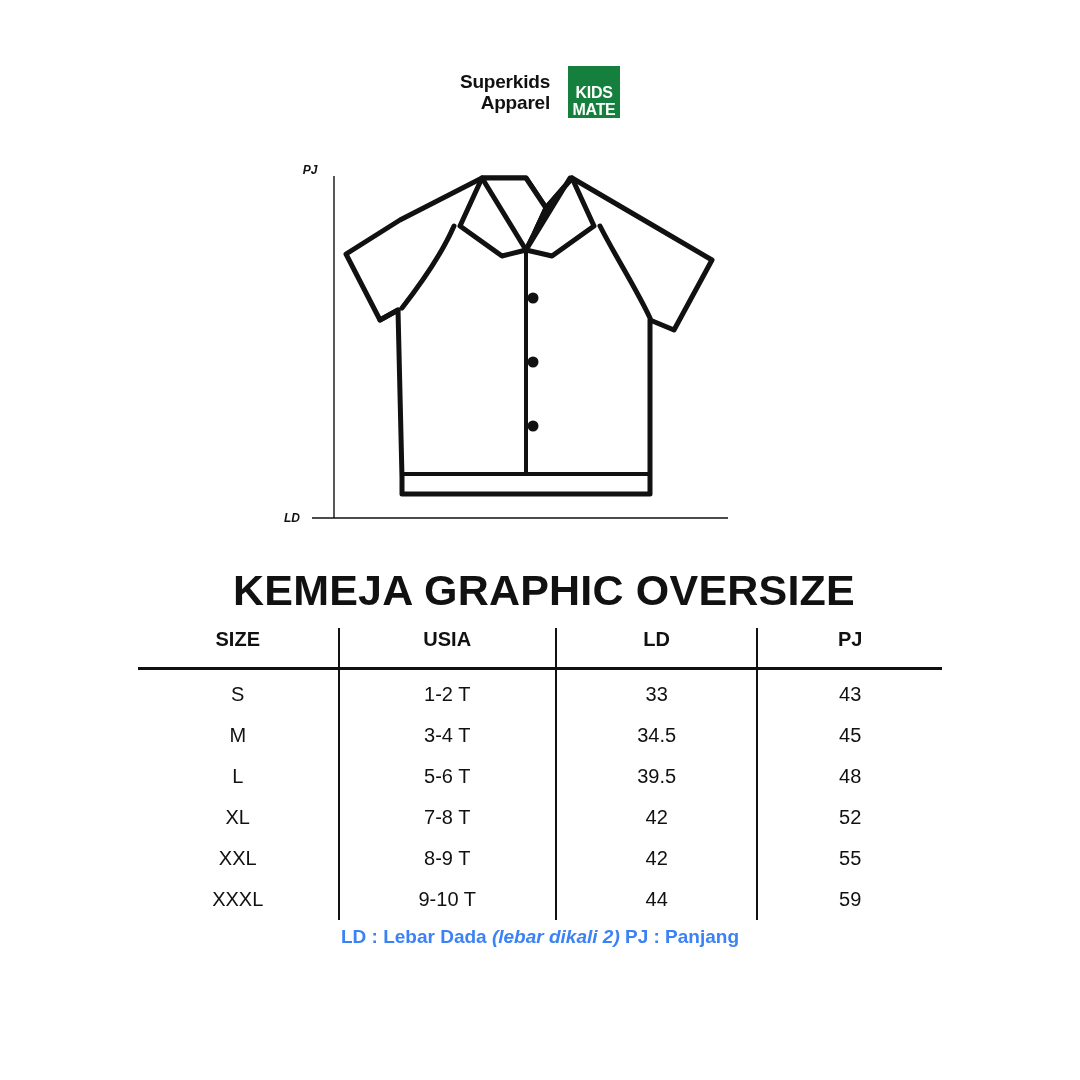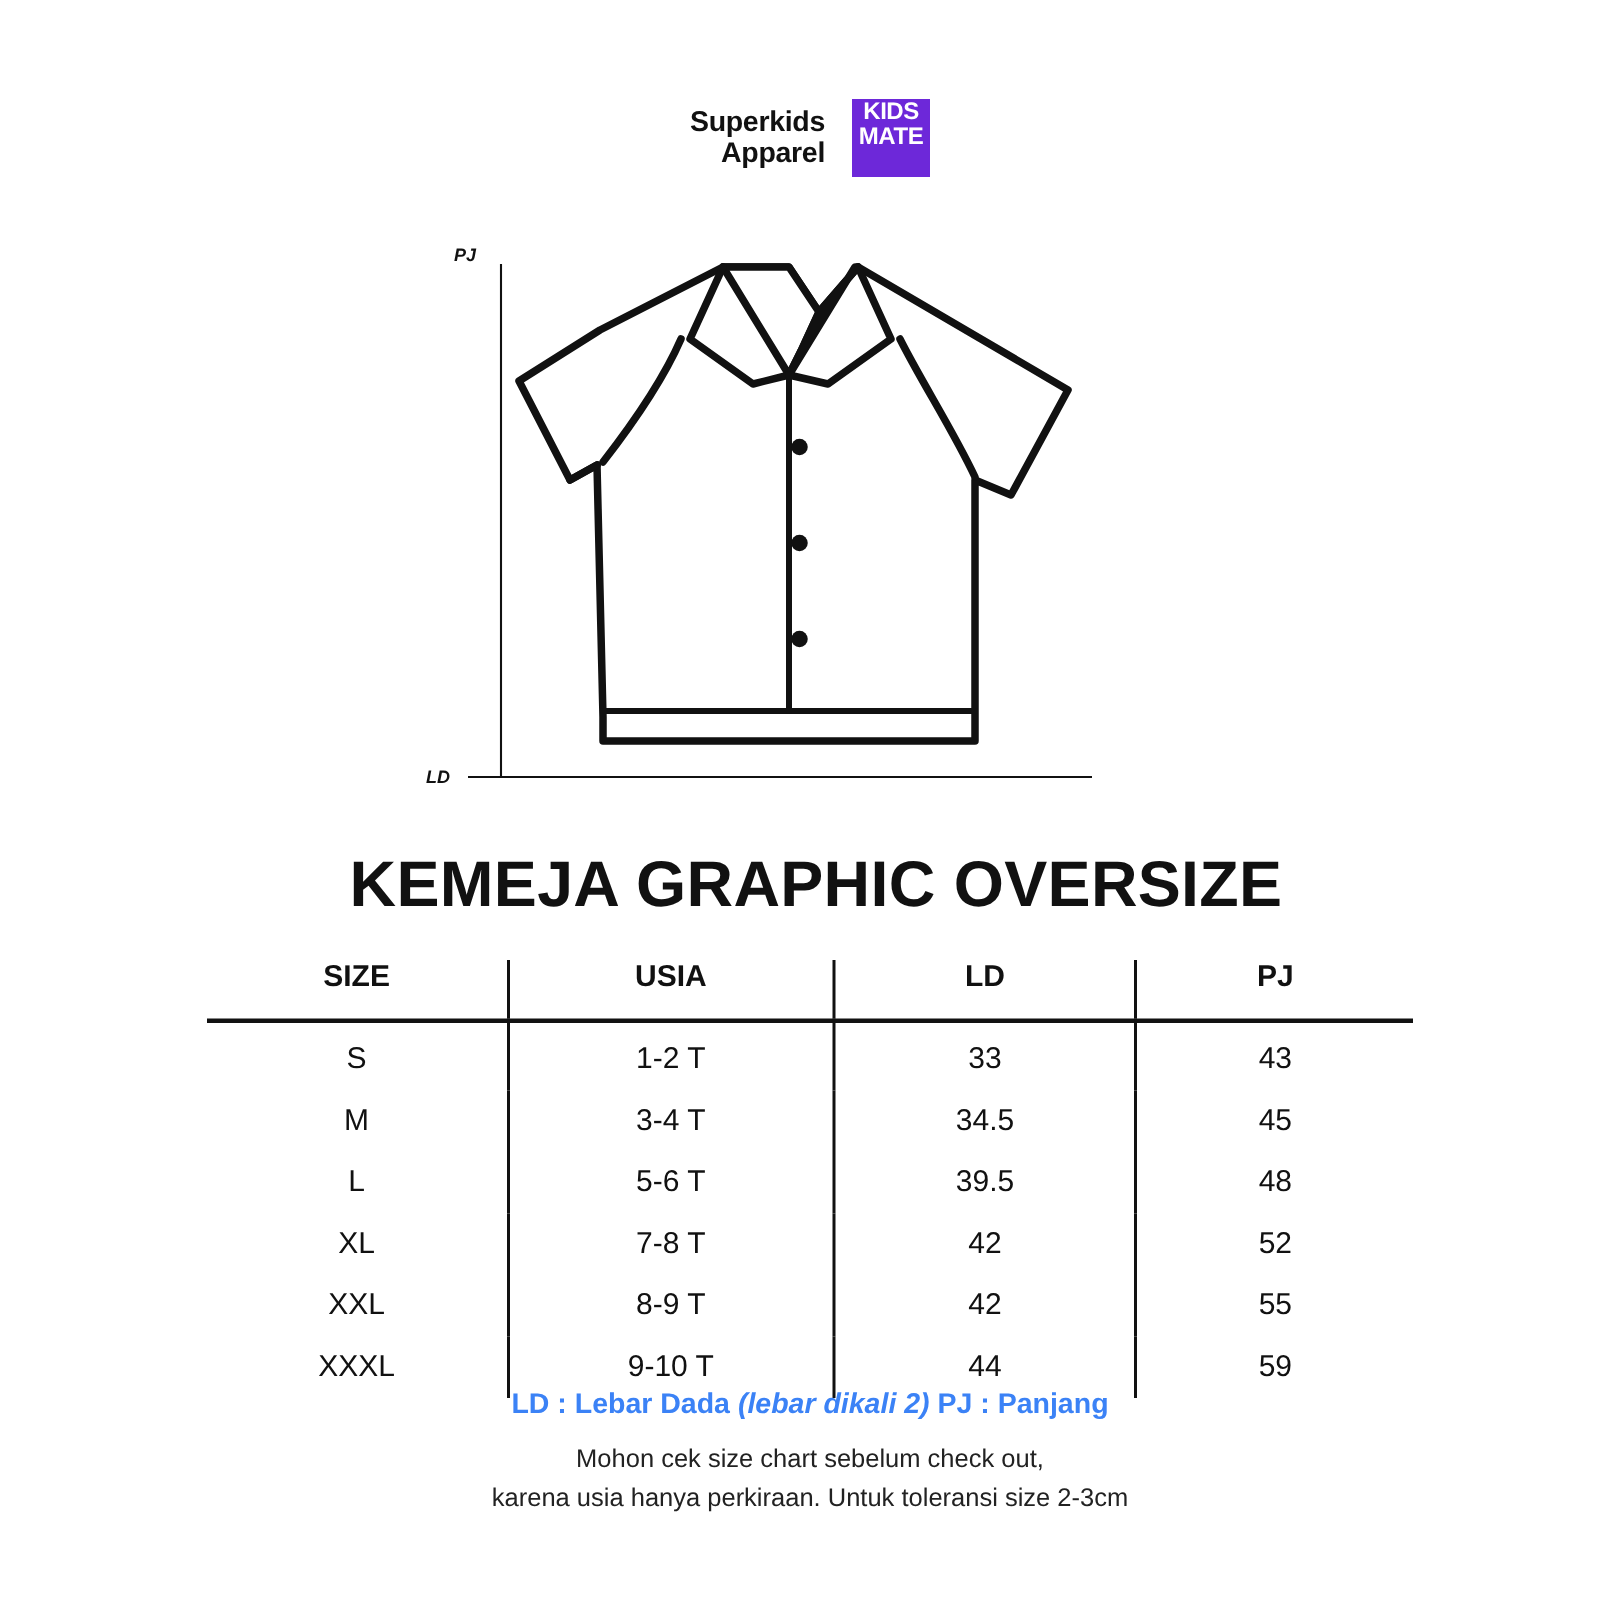--- a/index.html
+++ b/index.html
@@ -38,26 +38,26 @@
     text-align: right;
     letter-spacing: -0.2px;
     color: #111111;
   }
   .brand-name span {
     display: block;
   }
   .brand-badge {
     width: 52px;
     height: 52px;
-    background: #6d28d9;
+    background: #15803d;
     color: #ffffff;
     display: flex;
     flex-direction: column;
     align-items: center;
-    justify-content: flex-start;
+    justify-content: flex-end;
     font-weight: bold;
     font-size: 16px;
     line-height: 17px;
     letter-spacing: -0.3px;
   }
 
   
   .illustration {
     position: absolute;
     top: 130px;
@@ -93,21 +93,20 @@
   .table-wrap {
     position: absolute;
     top: 628px;
     left: 138px;
     width: 804px;
   }
   table.size-table {
     width: 100%;
     border-collapse: collapse;
     table-layout: fixed;
-    margin-top: 12px;
   }
   table.size-table th {
     font-size: 20px;
     font-weight: bold;
     padding: 0 0 16px 0;
     text-align: center;
     color: #111111;
   }
   table.size-table thead tr {
     border-bottom: 3px solid #111111;
@@ -271,18 +270,14 @@
           <td>59</td>
         </tr>
       </tbody>
     </table>
   </div>
 
   <div class="legend">
     <span>LD : Lebar Dada </span><em>(lebar dikali 2)</em><span>  PJ : Panjang</span>
   </div>
 
-  <div class="note">
-    <div>Mohon cek size chart sebelum check out,</div>
-    <div>karena usia hanya perkiraan. Untuk toleransi size 2-3cm</div>
-  </div>
 
 </div>
 
 </body></html>

